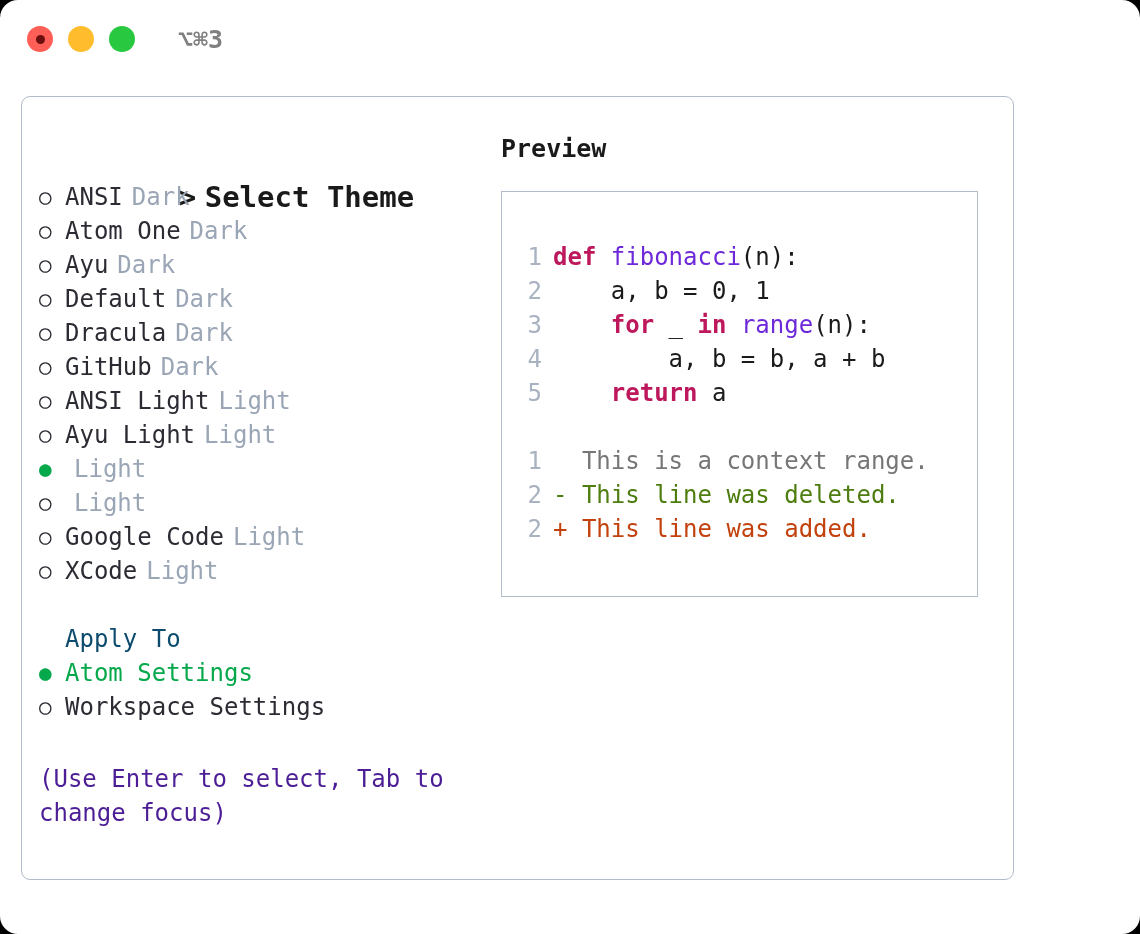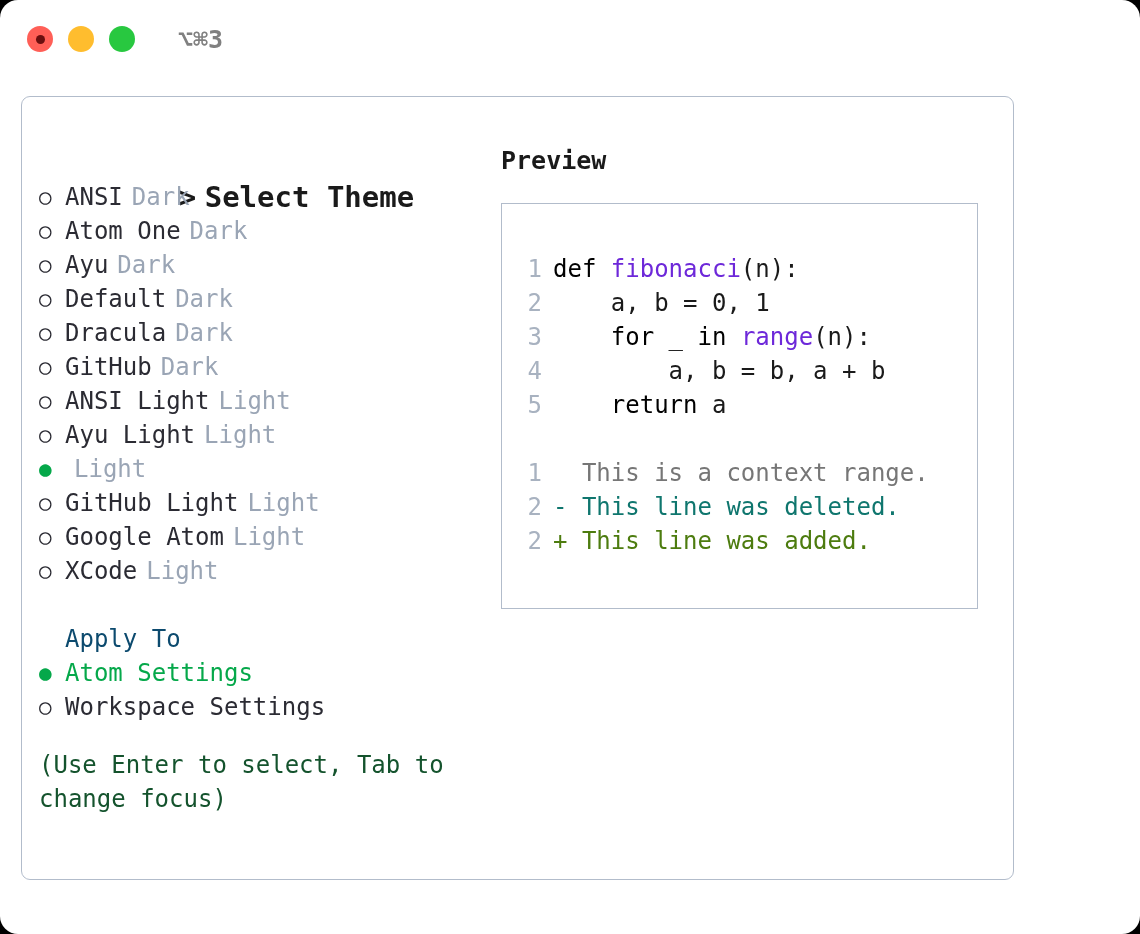--- a/index.html
+++ b/index.html
@@ -76,21 +76,21 @@
   }
   .col-left {
     position: absolute;
     left: 17px;
     top: 49px;
     width: 440px;
   }
   .col-right {
     position: absolute;
     left: 479px;
-    top: 47px;
+    top: 35px;
     width: 495px;
   }
   
   .section-head {
     font-size: 29px;
     font-weight: bold;
     color: #1a1a1a;
     height: 34px;
     line-height: 34px;
     white-space: pre;
@@ -123,24 +123,24 @@
   .spacer { height: 34px; }
   .apply-head {
     font-size: 24px;
     color: #0c4a6e;
     height: 34px;
     line-height: 34px;
     white-space: pre;
     padding-left: 26px;
   }
   .hint {
-    margin-top: 24px;
-    font-size: 24px;
-    line-height: 34px;
-    color: #14532d;
+    margin-top: 38px;
+    font-size: 24px;
+    line-height: 34px;
+    color: #4c1d95;
     width: 410px;
   }
   
   .preview-head {
     font-size: 25px;
     font-weight: bold;
     color: #1a1a1a;
     height: 34px;
     line-height: 34px;
   }
@@ -161,26 +161,26 @@
   }
   .lineno {
     display: inline-block;
     width: 22px;
     text-align: right;
     color: #a8b2c0;
     flex: none;
     margin-right: 11px;
   }
   .blank-line { height: 34px; }
-  .tok-kw  { color: #000000; }
+  .tok-kw  { color: #be185d; font-weight: bold; }
   .tok-fn  { color: #6d28d9; }
   .tok-txt { color: #1a1a1a; }
   .diff-ctx { color: #767676; }
-  .diff-del { color: #0f766e; }
-  .diff-add { color: #4d7c0f; }
+  .diff-del { color: #4d7c0f; }
+  .diff-add { color: #c2410c; }
 </style>
 </head>
 <body>
 
 <div class="page">
 
   <div class="titlebar">
     <div class="dot dot-red"></div>
     <div class="dot dot-yellow"></div>
     <div class="dot dot-green"></div>
@@ -198,22 +198,22 @@
       <div id="theme-list">
           <div class="row"><span class="marker">○</span><span class="row-label">ANSI</span><span class="row-tag">Dark</span></div>
           <div class="row"><span class="marker">○</span><span class="row-label">Atom One</span><span class="row-tag">Dark</span></div>
           <div class="row"><span class="marker">○</span><span class="row-label">Ayu</span><span class="row-tag">Dark</span></div>
           <div class="row"><span class="marker">○</span><span class="row-label">Default</span><span class="row-tag">Dark</span></div>
           <div class="row"><span class="marker">○</span><span class="row-label">Dracula</span><span class="row-tag">Dark</span></div>
           <div class="row"><span class="marker">○</span><span class="row-label">GitHub</span><span class="row-tag">Dark</span></div>
           <div class="row"><span class="marker">○</span><span class="row-label">ANSI Light</span><span class="row-tag">Light</span></div>
           <div class="row"><span class="marker">○</span><span class="row-label">Ayu Light</span><span class="row-tag">Light</span></div>
           <div class="row selected"><span class="marker">●</span><span class="row-tag">Light</span></div>
-          <div class="row"><span class="marker">○</span><span class="row-label">GitHub Light</span><span class="row-tag">Light</span></div>
-          <div class="row"><span class="marker">○</span><span class="row-label">Google Atom</span><span class="row-tag">Light</span></div>
+          <div class="row"><span class="marker">○</span><span class="row-tag">Light</span></div>
+          <div class="row"><span class="marker">○</span><span class="row-label">Google Code</span><span class="row-tag">Light</span></div>
           <div class="row"><span class="marker">○</span><span class="row-label">XCode</span><span class="row-tag">Light</span></div>
         </div>
 
       <div class="spacer"></div>
 
       <div class="apply-head">Apply To</div>
 
       <div id="apply-list">
           <div class="row selected"><span class="marker">●</span><span class="row-label">Atom Settings</span></div>
           <div class="row"><span class="marker">○</span><span class="row-label">Workspace Settings</span></div>

